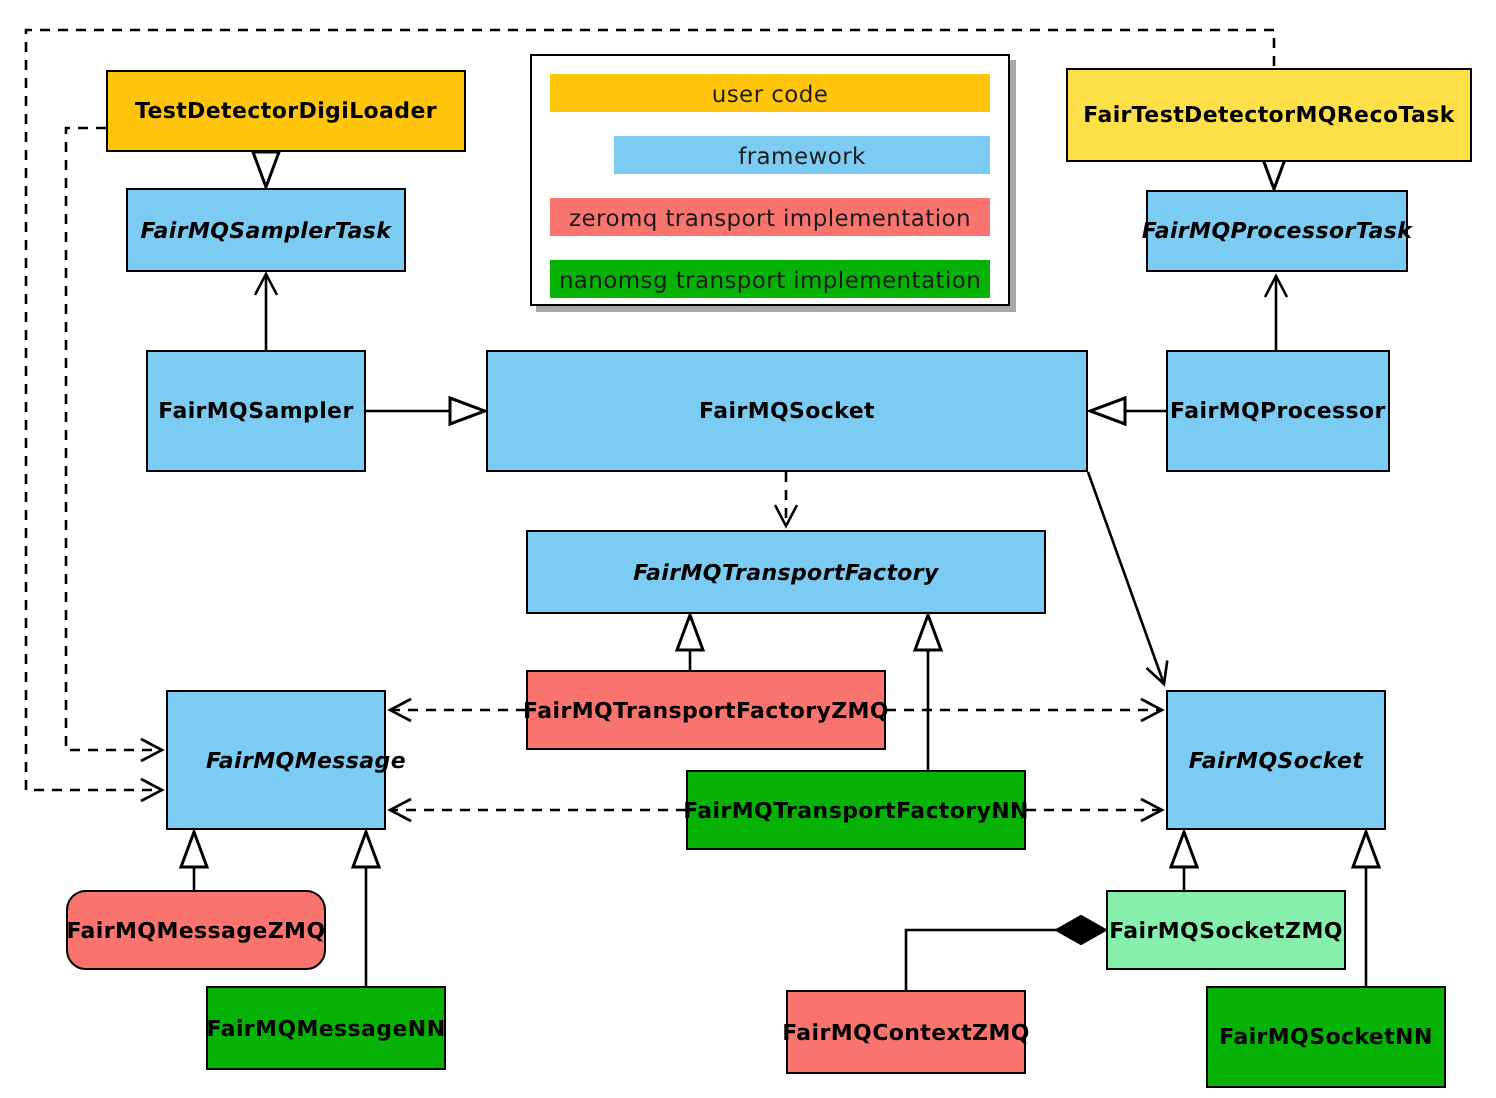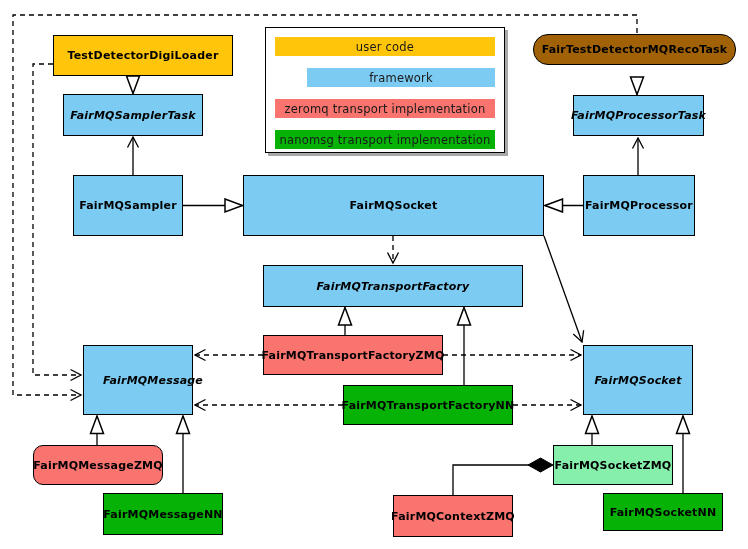--- a/index.html
+++ b/index.html
@@ -71,21 +71,21 @@
     <path d="M53,64 L33,64 L33,375 L81,375" stroke="#000" stroke-width="1.3" fill="none" stroke-dasharray="5,4" marker-end="url(#vee)"></path>
     <path d="M637,33 L637,15 L13,15 L13,395 L81,395" stroke="#000" stroke-width="1.3" fill="none" stroke-dasharray="5,4" marker-end="url(#vee)"></path>
 
     <path d="M453,495 L453,465 L529,465" stroke="#000" stroke-width="1.3" fill="none"></path>
     <polygon points="528,465 540.5,458 553,465 540.5,472" fill="#000" stroke="#000"></polygon>
   </svg>
 
   <div class="node" style="left: 53px; top: 35px; width: 180px; height: 41px; background: rgb(255, 197, 10);">
       <span>TestDetectorDigiLoader</span>
     </div>
-  <div class="node" style="left: 533px; top: 34px; width: 203px; height: 31px; background: #a16207; border-radius: 15px;">
+  <div class="node" style="left: 533px; top: 34px; width: 203px; height: 47px; background: #fde047;">
       <span>FairTestDetectorMQRecoTask</span>
     </div>
   <div class="node abstract" style="left: 63px; top: 94px; width: 140px; height: 42px; background: rgb(124, 203, 242);">
       <span>FairMQSamplerTask</span>
     </div>
   <div class="node abstract" style="left: 573px; top: 95px; width: 131px; height: 41px; background: rgb(124, 203, 242);">
       <span>FairMQProcessorTask</span>
     </div>
   <div class="node" style="left: 73px; top: 175px; width: 110px; height: 61px; background: rgb(124, 203, 242);">
       <span>FairMQSampler</span>
@@ -113,21 +113,21 @@
     </div>
   <div class="node" style="left: 103px; top: 493px; width: 120px; height: 42px; background: rgb(7, 178, 7);">
       <span>FairMQMessageNN</span>
     </div>
   <div class="node abstract" style="left: 583px; top: 345px; width: 110px; height: 70px; background: rgb(124, 203, 242);">
       <span>FairMQSocket</span>
     </div>
   <div class="node" style="left: 553px; top: 445px; width: 120px; height: 40px; background: #86efac;">
       <span>FairMQSocketZMQ</span>
     </div>
-  <div class="node" style="left: 603px; top: 493px; width: 120px; height: 38px; background: rgb(7, 178, 7);">
+  <div class="node" style="left: 603px; top: 493px; width: 120px; height: 51px; background: rgb(7, 178, 7);">
       <span>FairMQSocketNN</span>
     </div>
   <div class="node" style="left: 393px; top: 495px; width: 120px; height: 42px; background: rgb(249, 115, 111);">
       <span>FairMQContextZMQ</span>
     </div>
 
   <div class="legend">
     <div class="legend-bar" style="background: rgb(255, 197, 10);">user code</div>
     <div class="legend-bar" style="background: rgb(124, 203, 242); margin-left: 32px;">framework</div>
     <div class="legend-bar" style="background: rgb(249, 115, 111);">zeromq transport implementation</div>

